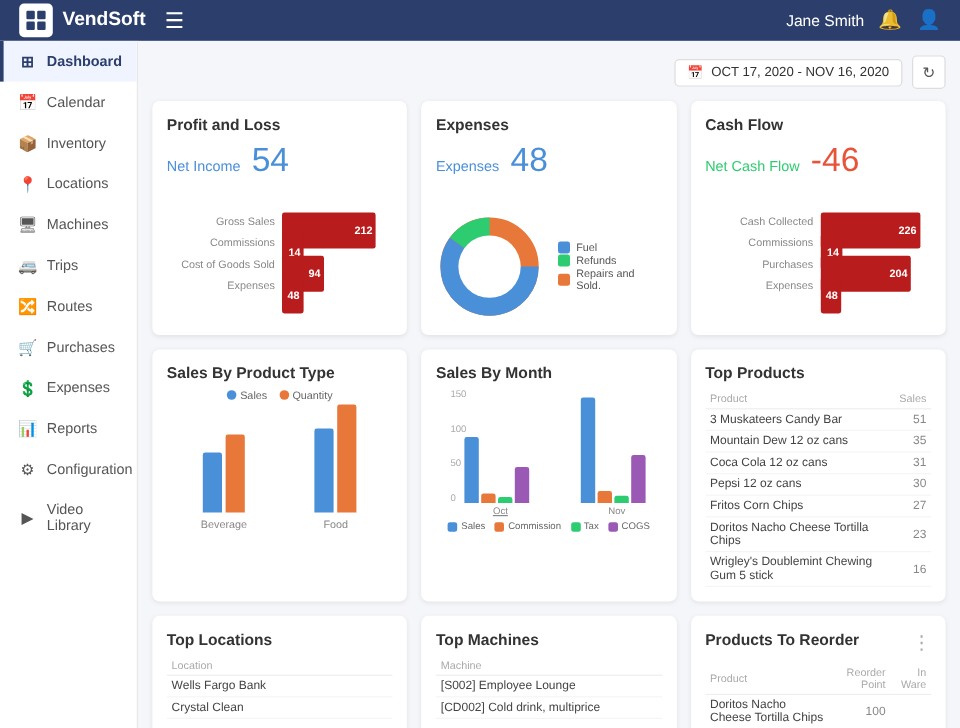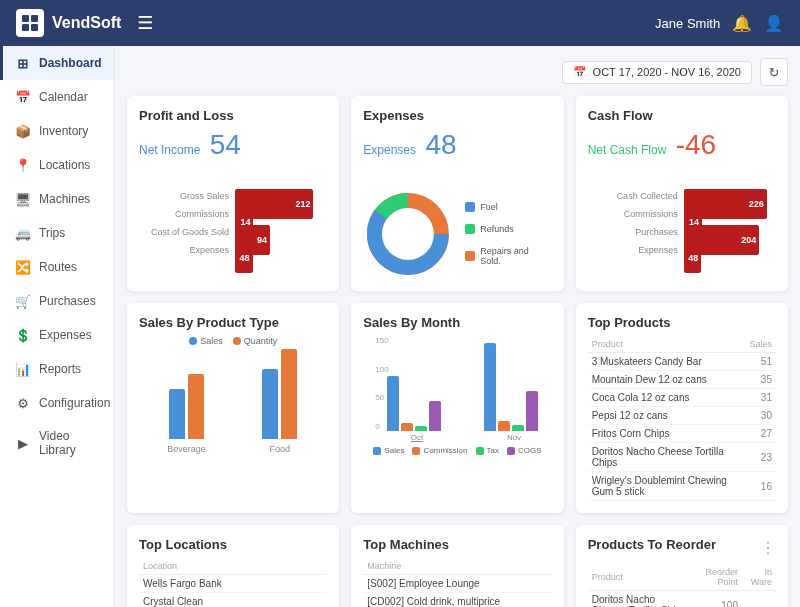--- a/index.html
+++ b/index.html
@@ -5,21 +5,21 @@
     * { box-sizing: border-box; margin: 0; padding: 0; }
     body { font-family: 'Segoe UI', Arial, sans-serif; font-size: 12px; background: #f5f6fa; color: #333; display: flex; flex-direction: column; height: 607px; overflow: hidden; }
 
     
     .top-nav {
       background: #2c3e6b;
       color: white;
       display: flex;
       align-items: center;
       padding: 0 16px;
-      height: 46px;
+      height: 34px;
       flex-shrink: 0;
     }
     .top-nav .logo { display: flex; align-items: center; gap: 8px; font-size: 16px; font-weight: 600; color: white; margin-right: 16px; }
     .top-nav .logo .logo-icon { width: 28px; height: 28px; background: white; border-radius: 4px; display: flex; align-items: center; justify-content: center; }
     .top-nav .logo .logo-icon svg { width: 20px; height: 20px; }
     .hamburger { color: white; font-size: 18px; cursor: pointer; margin-right: auto; }
     .top-nav-right { display: flex; align-items: center; gap: 12px; }
     .top-nav-right .user-name { font-size: 13px; }
     .top-nav-right .icon { font-size: 16px; opacity: 0.9; cursor: pointer; }
 
@@ -51,21 +51,21 @@
     .metric-value { font-size: 28px; font-weight: 300; color: #4a90d9; margin-left: 6px; }
     .metric-value.negative { color: #e8543a; }
     .bar-chart-row { display: flex; align-items: center; margin-bottom: 4px; gap: 6px; }
     .bar-label { width: 90px; text-align: right; font-size: 9px; color: #888; flex-shrink: 0; }
     .bar-container { flex: 1; height: 14px; position: relative; }
     .bar { height: 30px; background: #b91c1c; border-radius: 2px; display: flex; align-items: center; justify-content: flex-end; padding-right: 3px; }
     .bar-val { font-size: 9px; color: white; font-weight: 600; }
 
     
     .donut-wrapper { display: flex; align-items: center; justify-content: center; gap: 12px; margin-top: 8px; }
-    .donut-legend { display: flex; flex-direction: column; gap: 12px; }
+    .donut-legend { display: flex; flex-direction: column; gap: 1px; }
     .legend-item { display: flex; align-items: center; gap: 5px; font-size: 9px; color: #555; }
     .legend-dot { width: 10px; height: 10px; border-radius: 2px; flex-shrink: 0; }
 
     
     .cf-metric-label { color: #2ecc71; }
 
     
     .grouped-bar-chart { position: relative; height: 100px; display: flex; align-items: flex-end; gap: 18px; padding: 0 10px; margin-top: 8px; }
     .bar-group { display: flex; flex-direction: column; align-items: center; gap: 2px; flex: 1; }
     .bar-group-bars { display: flex; align-items: flex-end; gap: 3px; }

